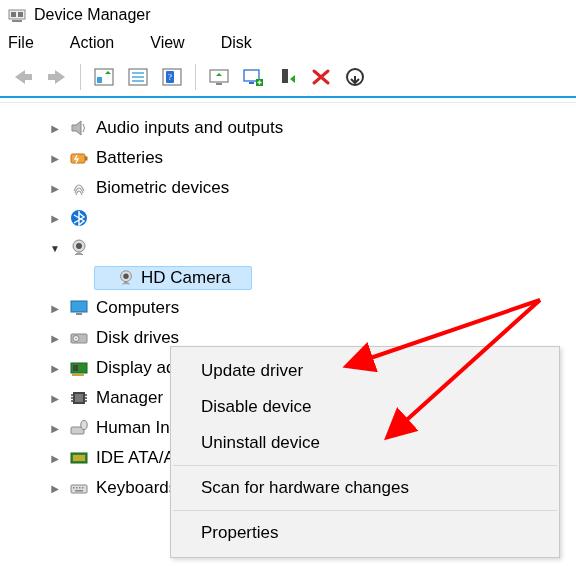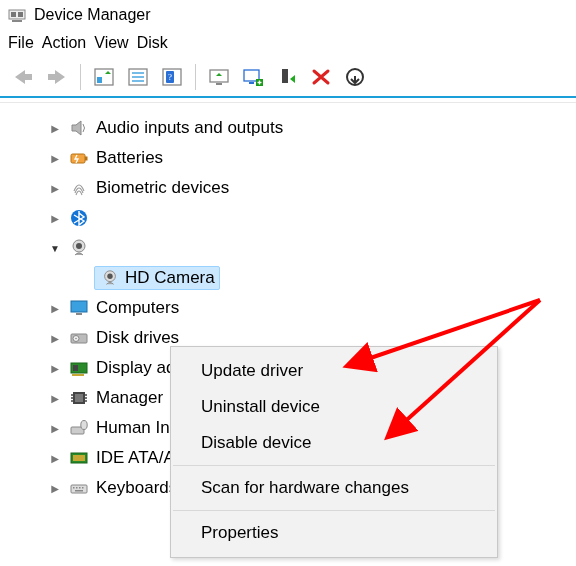--- a/index.html
+++ b/index.html
@@ -21,21 +21,21 @@
     }
     .titlebar .app-icon {
       width: 18px; height: 18px;
       display: inline-flex; align-items: center; justify-content: center;
     }
     .titlebar .title { font-size: 16px; }
 
     
     .menubar {
       display: flex;
-      gap: 8px;
+      gap: 36px;
       padding: 4px 8px 6px 8px;
     }
     .menubar .menu-item {
       font-size: 16px;
       cursor: default;
     }
 
     
     .toolbar {
       display: flex;
@@ -81,31 +81,31 @@
       font-size: 10px;
     }
     .tree-row .icon {
       width: 22px; height: 22px;
       display: inline-flex; align-items: center; justify-content: center;
     }
     .tree-row .label { }
     .tree-row.selected .label-wrap {
       background: #cce8ff;
       border: 1px solid #99d1ff;
-      padding: 0 4px;
+      padding: 0 20px;
       border-radius: 2px;
       display: inline-flex; align-items: center; gap: 4px;
     }
 
     
     .context-menu {
       position: absolute;
       left: 170px;
       top: 346px;
-      width: 328px;
+      width: 390px;
       background: #f2f2f2;
       border: 1px solid #c8c8c8;
       box-shadow: 2px 2px 4px rgba(0,0,0,.15);
       padding: 6px 0;
       font-size: 17px;
     }
     .context-menu .cm-item {
       padding: 8px 30px;
       cursor: default;
     }
@@ -375,22 +375,22 @@
           </g>
         </svg>
     </span>
     <span class="label">Keyboards</span>
   </div>
 
 </div>
 
 <div class="context-menu">
   <div class="cm-item">Update driver</div>
+  <div class="cm-item">Disable device</div>
   <div class="cm-item">Uninstall device</div>
-  <div class="cm-item">Disable device</div>
   <div class="cm-sep"></div>
   <div class="cm-item">Scan for hardware changes</div>
   <div class="cm-sep"></div>
   <div class="cm-item bold">Properties</div>
 </div>
 
 <svg class="arrows" width="576" height="566">
   <defs>
     <marker id="arrowhead" markerWidth="8" markerHeight="8" refX="6" refY="4" orient="auto">
       <path d="M0 0 L8 4 L0 8 Z" fill="#ff0000"></path>

